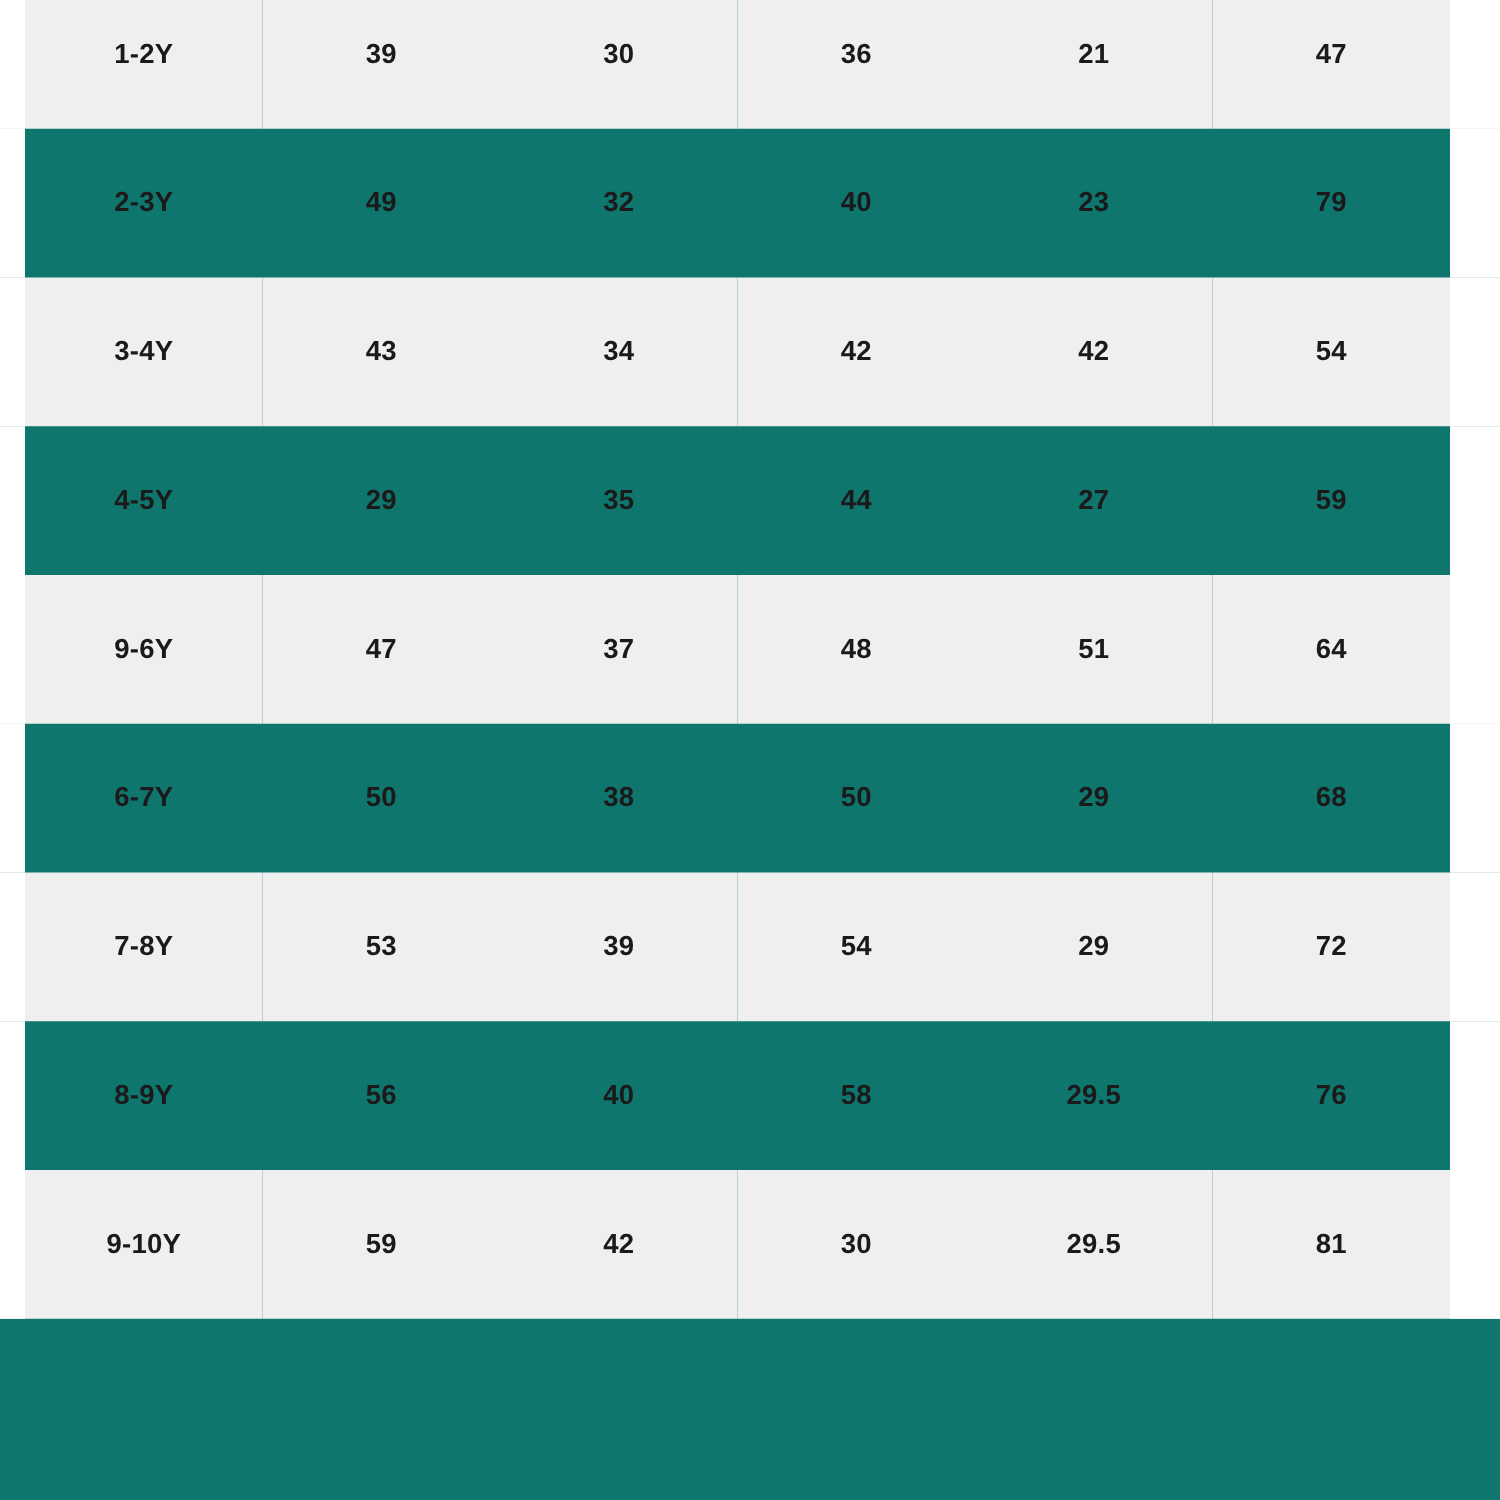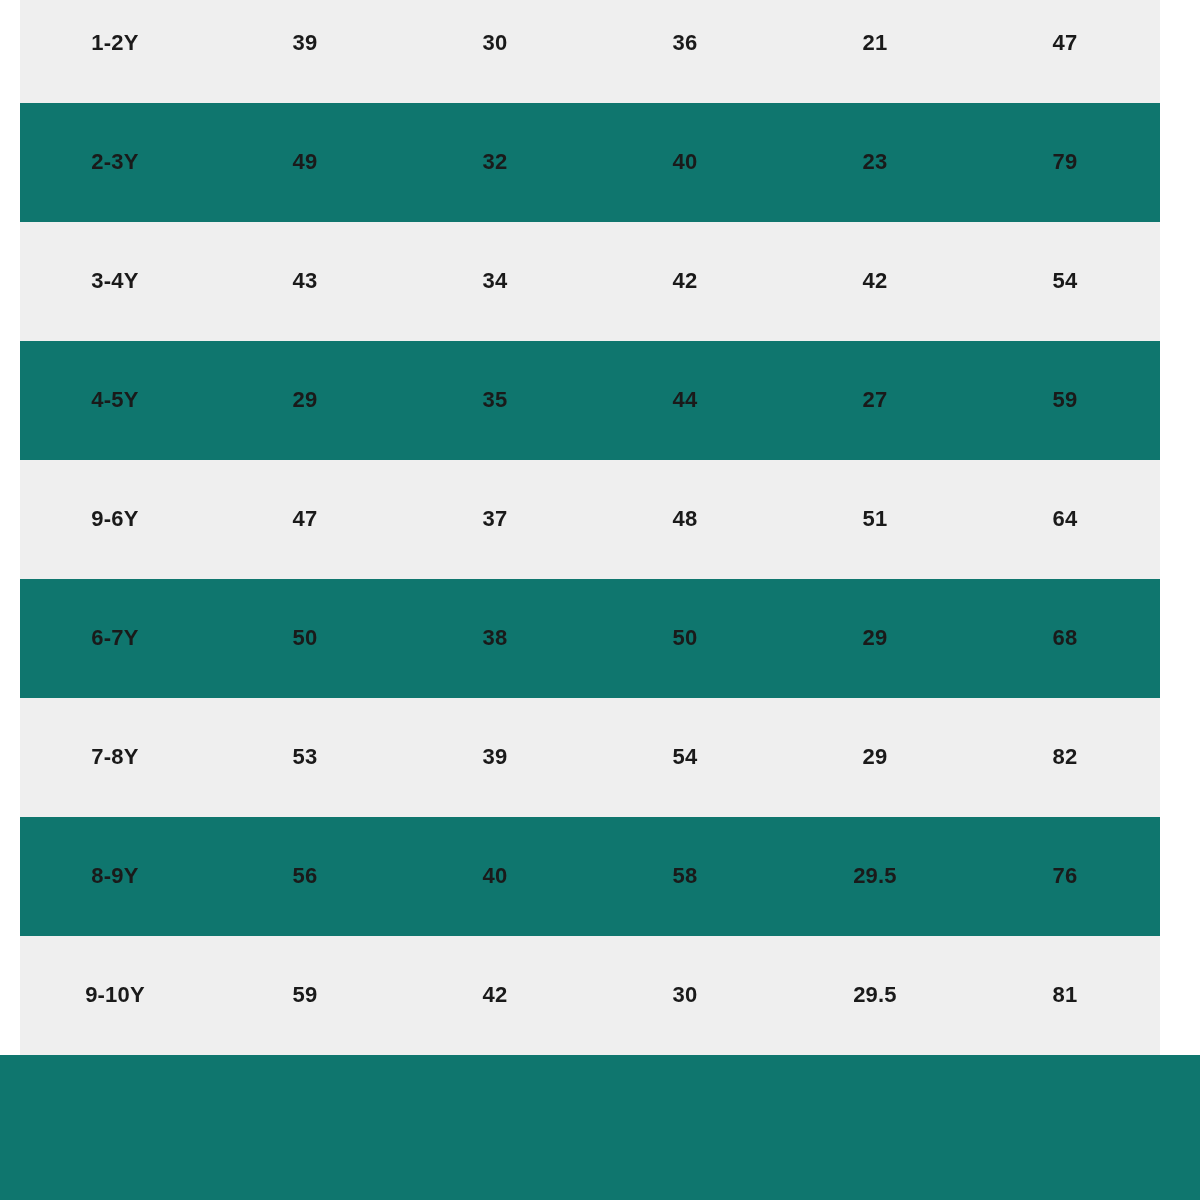--- a/index.html
+++ b/index.html
@@ -150,21 +150,21 @@
         <td class="edge-right"></td>
       </tr>
 
       <tr class="striped">
         <td class="edge-left"></td>
         <td>7-8Y</td>
         <td>53</td>
         <td>39</td>
         <td>54</td>
         <td>29</td>
-        <td>82</td>
+        <td>72</td>
         <td class="edge-right"></td>
       </tr>
 
       <tr>
         <td class="edge-left"></td>
         <td>8-9Y</td>
         <td>56</td>
         <td>40</td>
         <td>58</td>
         <td>29.5</td>

